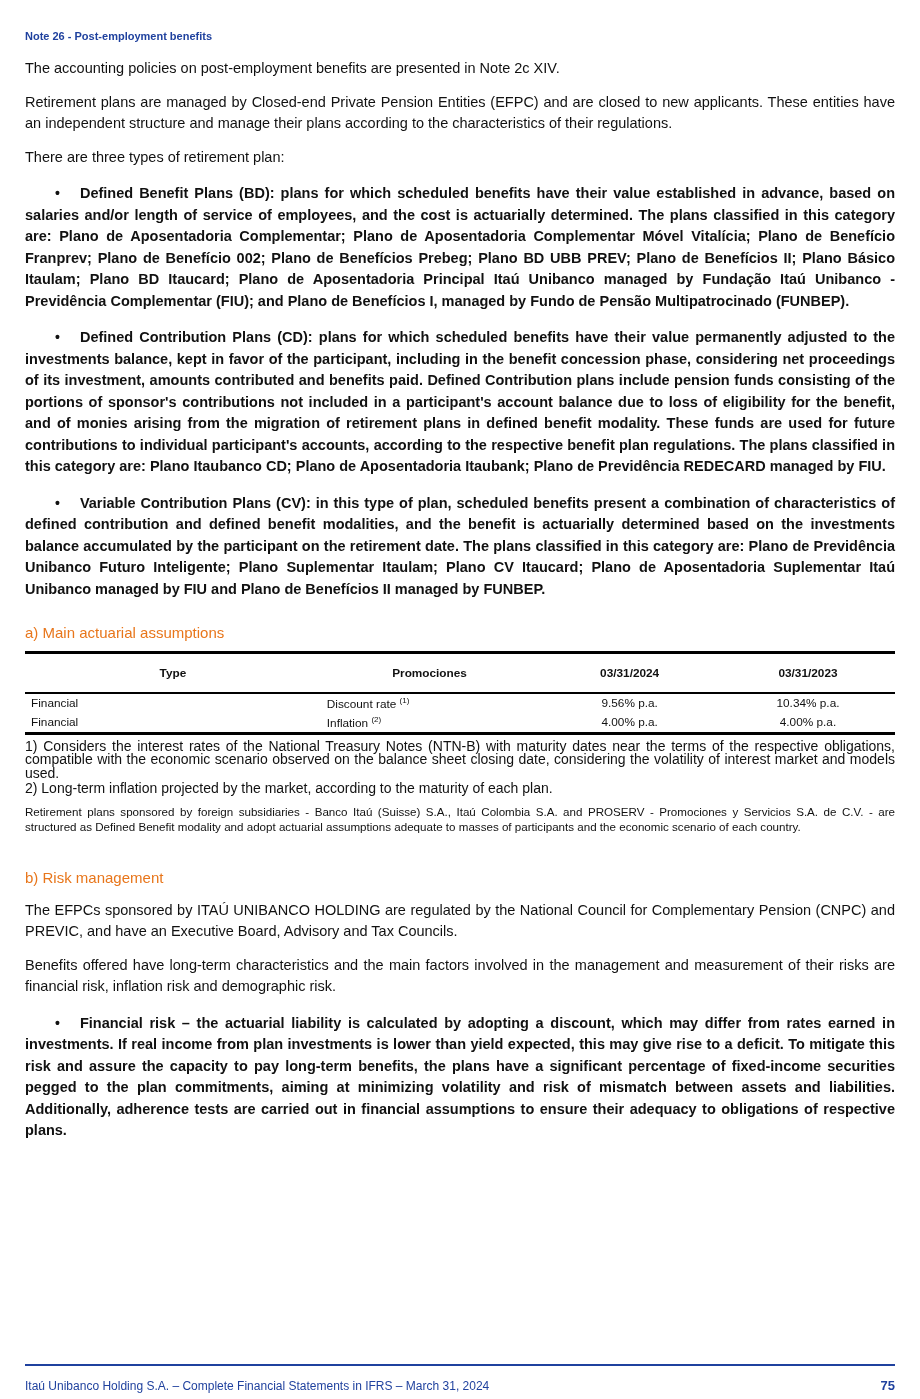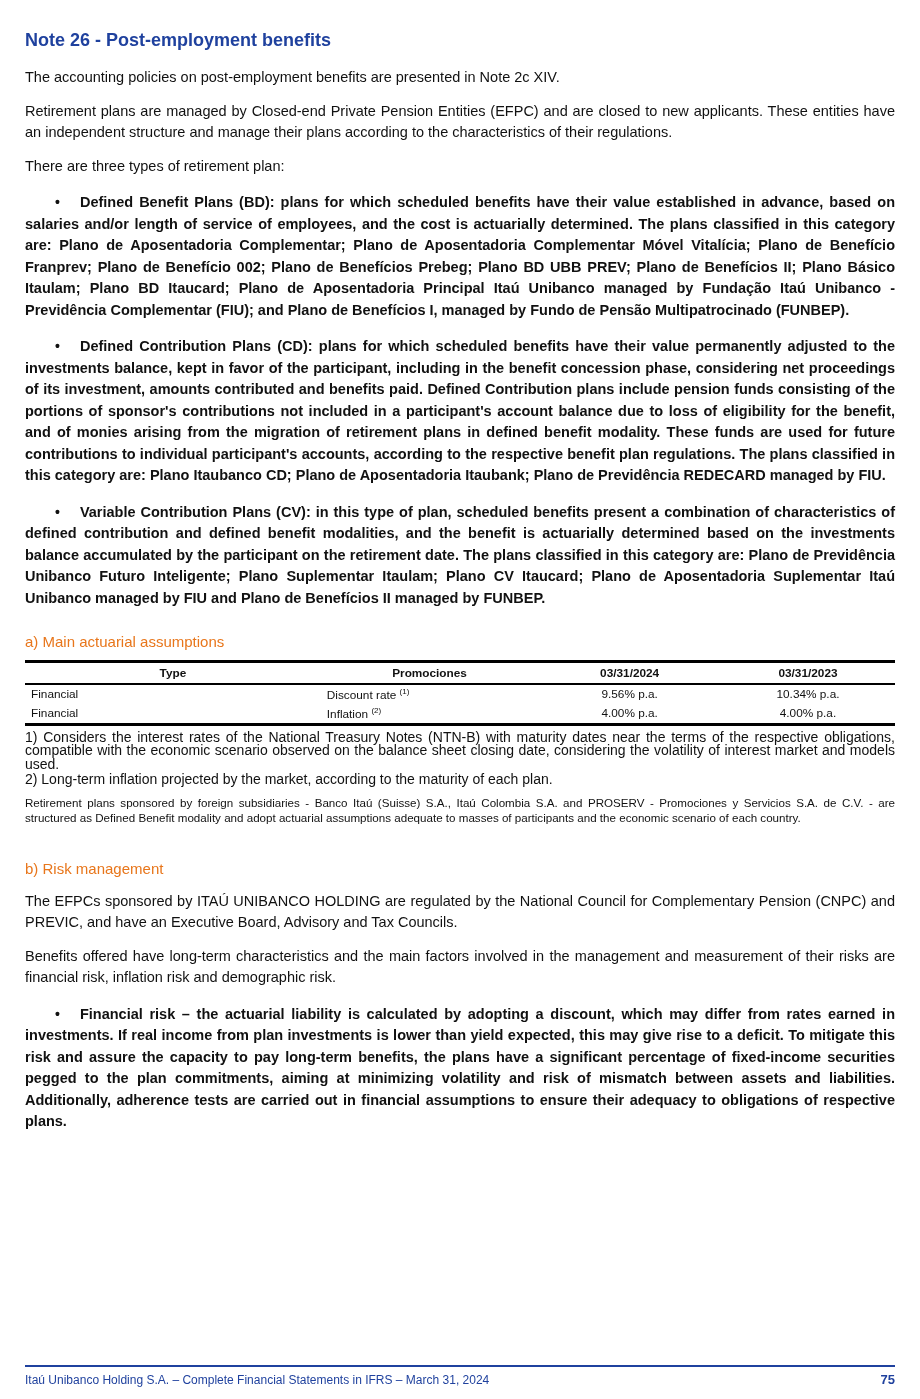--- a/index.html
+++ b/index.html
@@ -9,21 +9,21 @@
     margin:0 auto;
     box-sizing:border-box;
     padding:30px 25px 0 25px;
     background:#ffffff;
     font-family:"Liberation Sans", sans-serif;
     color:#111;
     overflow:hidden;
   }
   .note-title {
     color:var(--title-blue, #1F419E);
-    font-size:18px; font-weight:bold;
+    font-size:11px; font-weight:bold;
     margin:0 0 16px 0;
   }
   .body-p {
     font-size:14.5px; line-height:21.5px;
     text-align:justify;
     margin:0 0 12px 0;
   }
   .bullet { margin-top:15px; text-indent:30px;font-weight:bold; }
   .bul { padding-right:20px; font-size:14px; }
   .sec-heading {
@@ -40,37 +40,37 @@
   table.assumptions {
     width:100%; border-collapse:collapse;
     border-top:3px solid var(--table-border, #000);
     border-bottom:3px solid var(--table-border, #000);
     font-size:11.8px;
     margin:2px 0 5px 0;
   }
   table.assumptions th {
     font-weight:bold; text-align:center;
     border-bottom:2px solid var(--table-border, #000);
-    padding:3px 6px;
+    padding:12px 6px;
   }
   table.assumptions td { padding:2px 6px; }
   table.assumptions td.left { text-align:left; }
   table.assumptions td.center { text-align:center; }
   table.assumptions sup { font-size:8px; }
   .footnote {
     font-size:14px; line-height:13.6px;
     text-align:justify;
     margin:0 0 1px 0;
   }
   .foreign-p { margin-top:10px; }
   .footer {
     position:absolute;
-    left:25px; right:25px; bottom:12px;
+    left:25px; right:25px; bottom:6px;
     border-top:2px solid var(--footer-blue, #1F419E);
-    padding-top:5px;
+    padding-top:12px;
     display:flex; justify-content:space-between; align-items:baseline;
     color:var(--footer-blue, #1F419E);
     font-size:12px;
   }
   .footer .page-num { font-size:13px; font-weight:bold; }
 </style>
 </head>
 <body>
 
 <div class="page">

